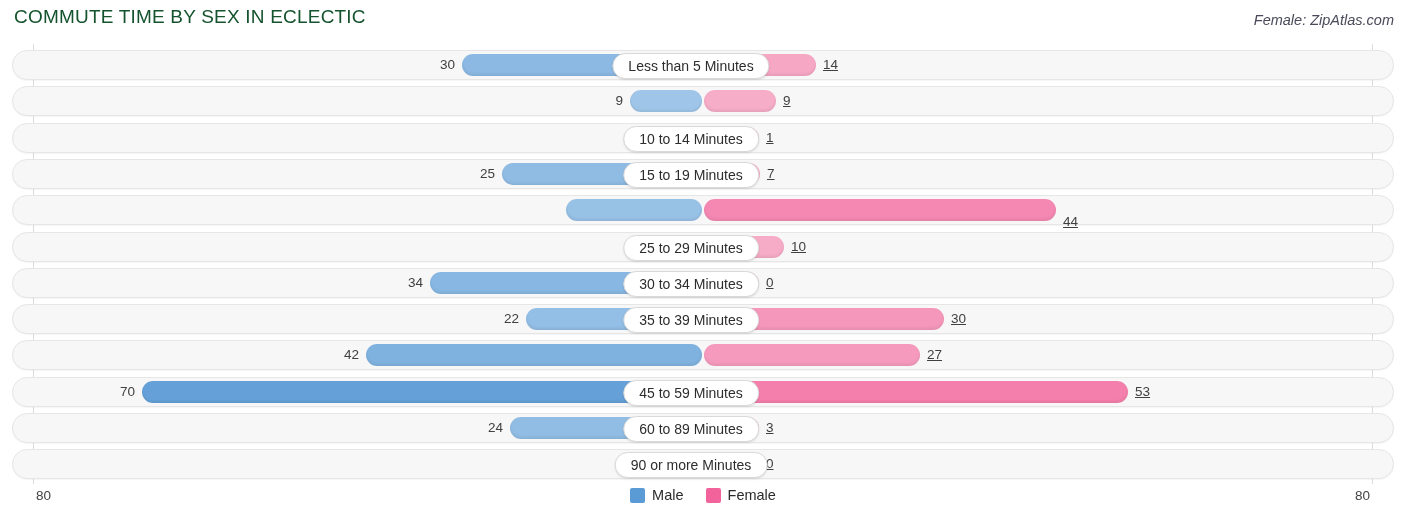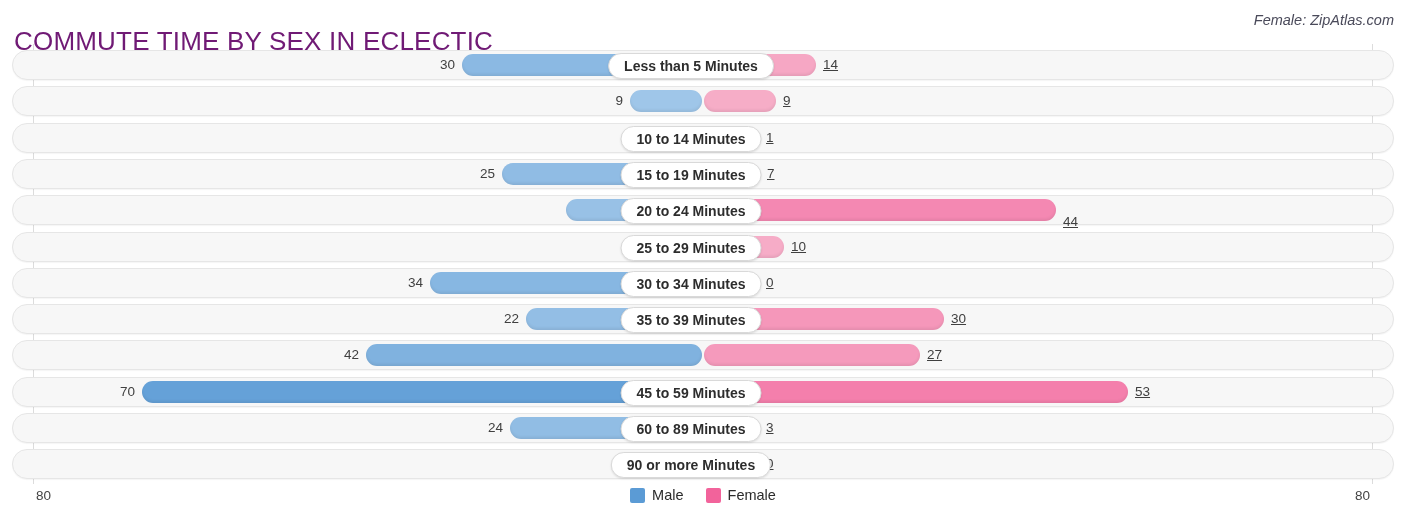--- a/index.html
+++ b/index.html
@@ -17,24 +17,24 @@
   }
 
   
   .header {
     position: absolute;
     top: 0; left: 0;
     width: 1406px; height: 44px;
   }
   .chart-title {
     position: absolute;
-    left: 14px; top: 26px;
-    font-size: 26px;
+    left: 14px; top: 6px;
+    font-size: 19px;
     letter-spacing: 0.2px;
-    color: #701a75;
+    color: #14532d;
     font-weight: 400;
     white-space: nowrap;
   }
   .chart-source {
     position: absolute;
     right: 12px; top: 12px;
     font-size: 14.5px;
     font-style: italic;
     color: #4a4a5a;
     white-space: nowrap;
@@ -114,21 +114,20 @@
     line-height: 25px;
     padding: 0 15px;
     background: #ffffff;
     border: 1px solid #d9d9d9;
     border-radius: 13px;
     font-size: 14px;
     color: #2d2d2d;
     white-space: nowrap;
     box-shadow: 0 1px 2px rgba(0,0,0,0.10);
     z-index: 4;
-    font-weight: bold;
   }
 
   
   .footer {
     position: absolute;
     left: 0; top: 484px;
     width: 1406px; height: 38px; text-align: right;
   }
   .tick-left {
     position: absolute;
@@ -213,21 +212,20 @@
             <div class="val val-female" style="left: 754px;">7</div>
             <div class="cat-label">15 to 19 Minutes</div>
           </div>
         </div>
         <div class="row" style="top: 151.2px;">
           <div class="row-inner">
             <div class="bar bar-male" style="width: 136px; background: rgb(152, 193, 230);"></div>
             <div class="bar bar-female" style="width: 352px; background: rgb(244, 136, 178);"></div>
             <div class="val val-male" style="right: 834px; margin-top: 44px;">17</div>
             <div class="val val-female" style="left: 1050px; margin-top: 12px;">44</div>
-            <div class="cat-label">20 to 24 Minutes</div>
           </div>
         </div>
         <div class="row" style="top: 187.5px;">
           <div class="row-inner">
             <div class="bar bar-male" style="width: 55px; background: rgb(168, 203, 235);"></div>
             <div class="bar bar-female" style="width: 80px; background: rgb(246, 172, 199);"></div>
             <div class="val val-male" style="right: 753px;">0</div>
             <div class="val val-female" style="left: 778px;">10</div>
             <div class="cat-label">25 to 29 Minutes</div>
           </div>

